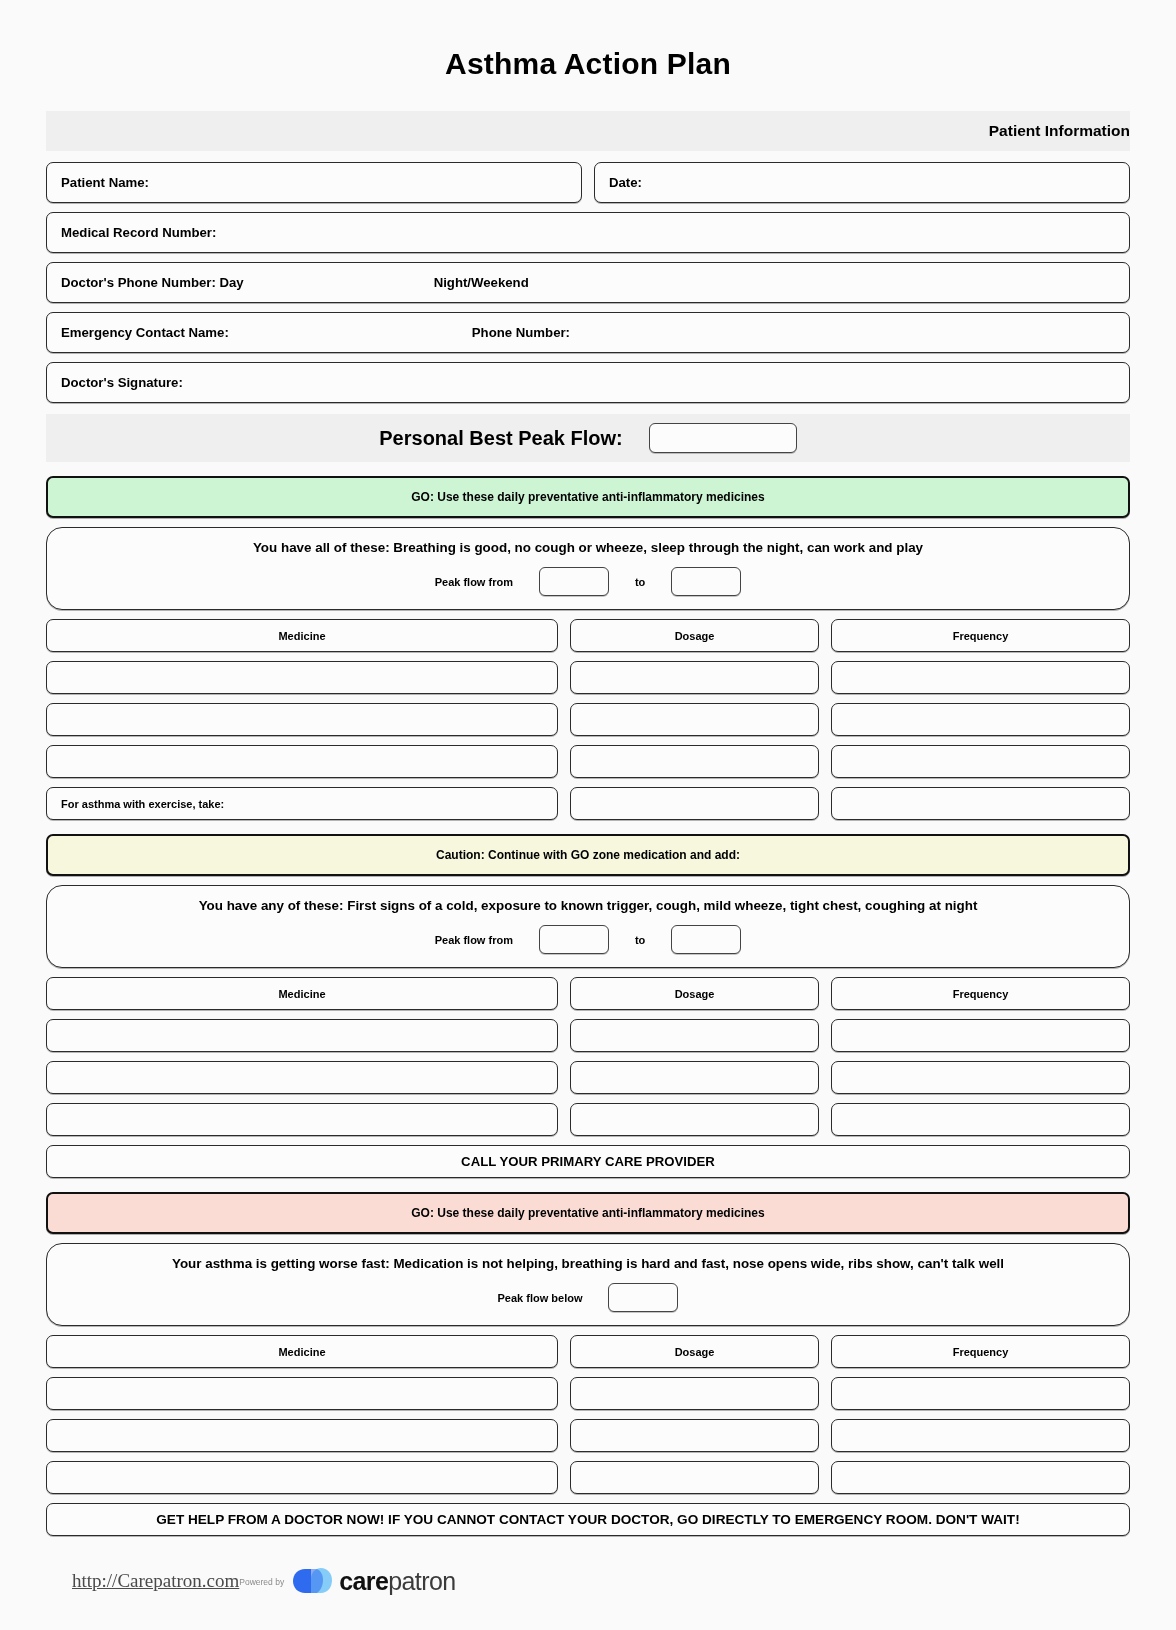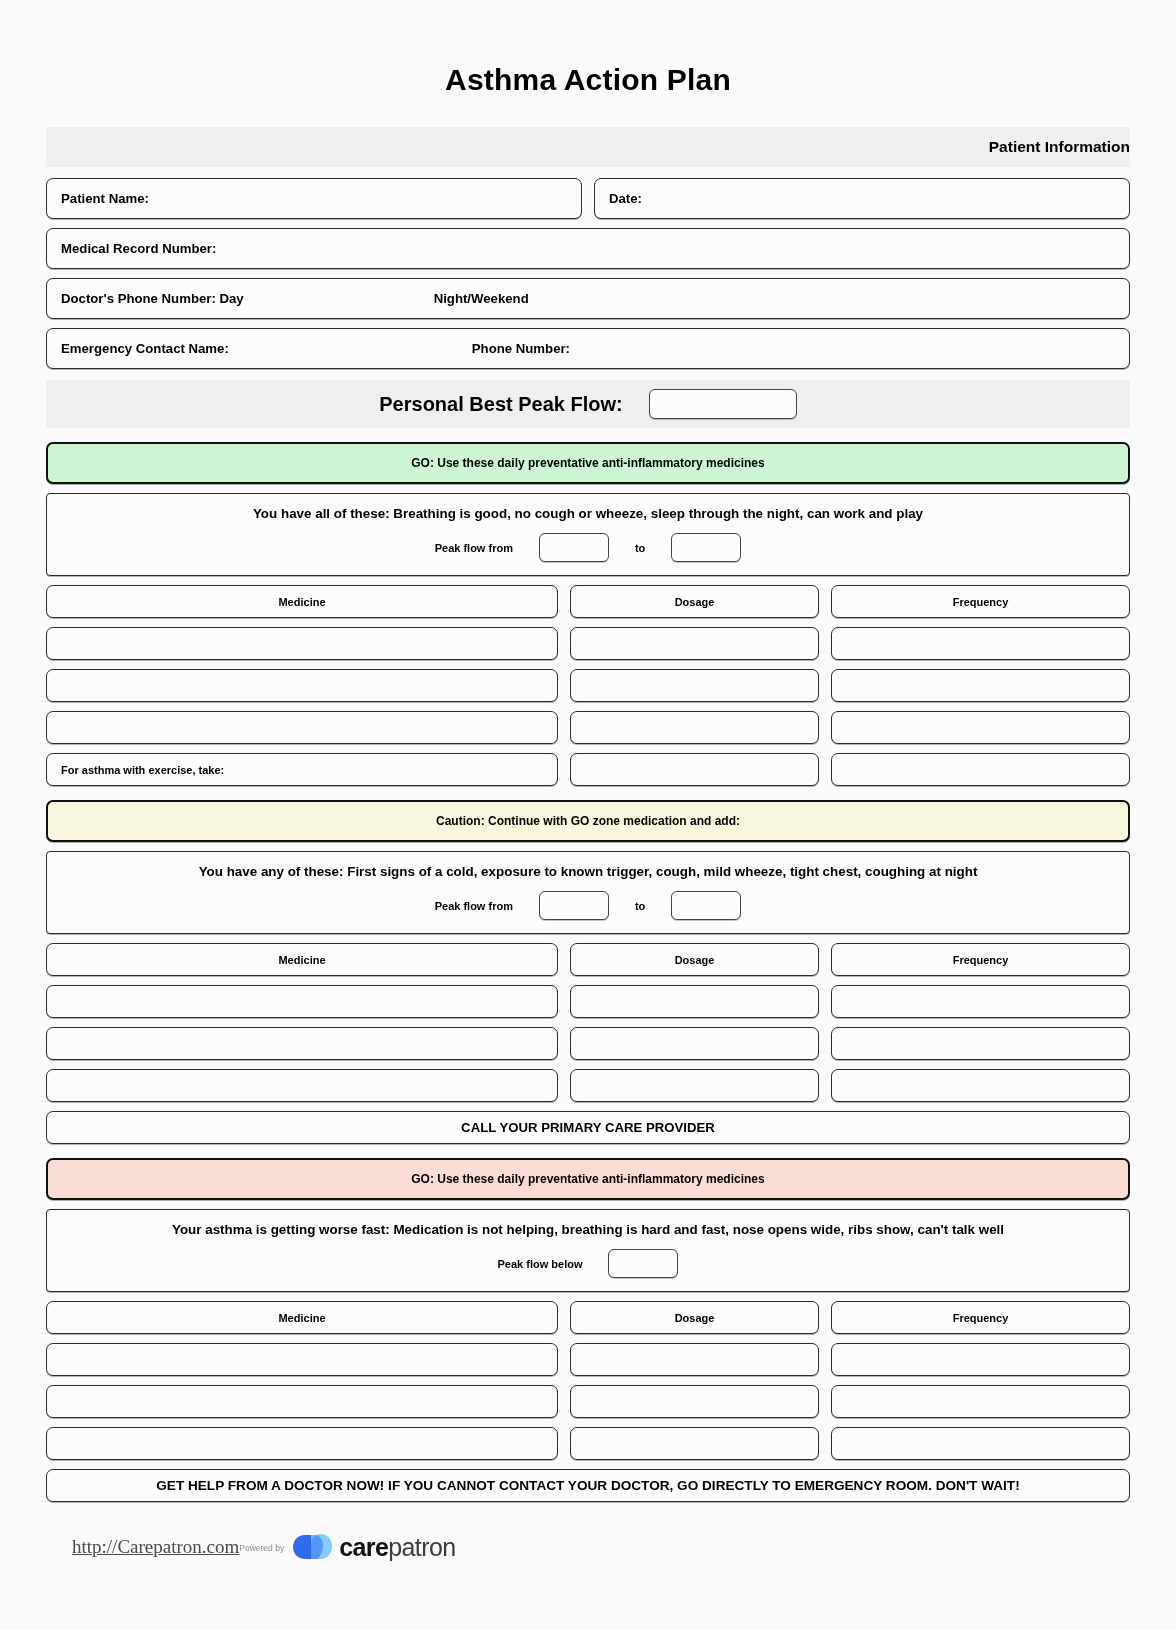--- a/index.html
+++ b/index.html
@@ -8,21 +8,21 @@
     height: 1630px;
     background: #fafafa;
     font-family: "Liberation Sans", sans-serif;
     color: #000;
   }
   .page {
     position: relative;
     width: 1176px;
     height: 1288px;
     background: #fafafa;
-    padding: 16px 46px;
+    padding: 0 46px;
   }
 
   
   .doc-title {
     text-align: center;
     font-size: 30px;
     font-weight: bold;
     letter-spacing: .2px;
     padding-top: 47px;
     padding-bottom: 30px;
@@ -97,21 +97,21 @@
     margin-bottom: 9px;
     box-shadow: 0 1px 0 rgba(0,0,0,.3);
   }
   .zone-green  { background: #cdf5d4; }
   .zone-yellow { background: #f7f7dd; }
   .zone-red    { background: #fbdcd5; }
 
   
   .desc {
     border: 1.6px solid #2b2b2b;
-    border-radius: 4px;
+    border-radius: 16px;
     background: #fcfcfc;
     box-shadow: 0 1px 0 rgba(0,0,0,.28);
     text-align: center;
     padding: 12px 14px 13px;
     margin-bottom: 9px;
   }
   .desc .line1 {
     font-size: 13.4px;
     font-weight: bold;
     margin-bottom: 12px;
@@ -219,20 +219,23 @@
   <div class="box fieldbox">
     <span>Doctor's Phone Number: Day</span>
     <span class="sub">Night/Weekend</span>
   </div>
 
   <div class="box fieldbox">
     <span>Emergency Contact Name:</span>
     <span class="sub2">Phone Number:</span>
   </div>
 
+  <div class="box fieldbox">
+    <span>Doctor's Signature:</span>
+  </div>
 
   <div class="band peak">
     <span>Personal Best Peak Flow:</span>
     <span class="inp peakbest"></span>
   </div>
 
   <div class="zone-head zone-green">GO: Use these daily preventative anti-inflammatory medicines</div>
 
   <div class="desc">
     <div class="line1">You have all of these: Breathing is good, no cough or wheeze, sleep through the night, can work and play</div>

